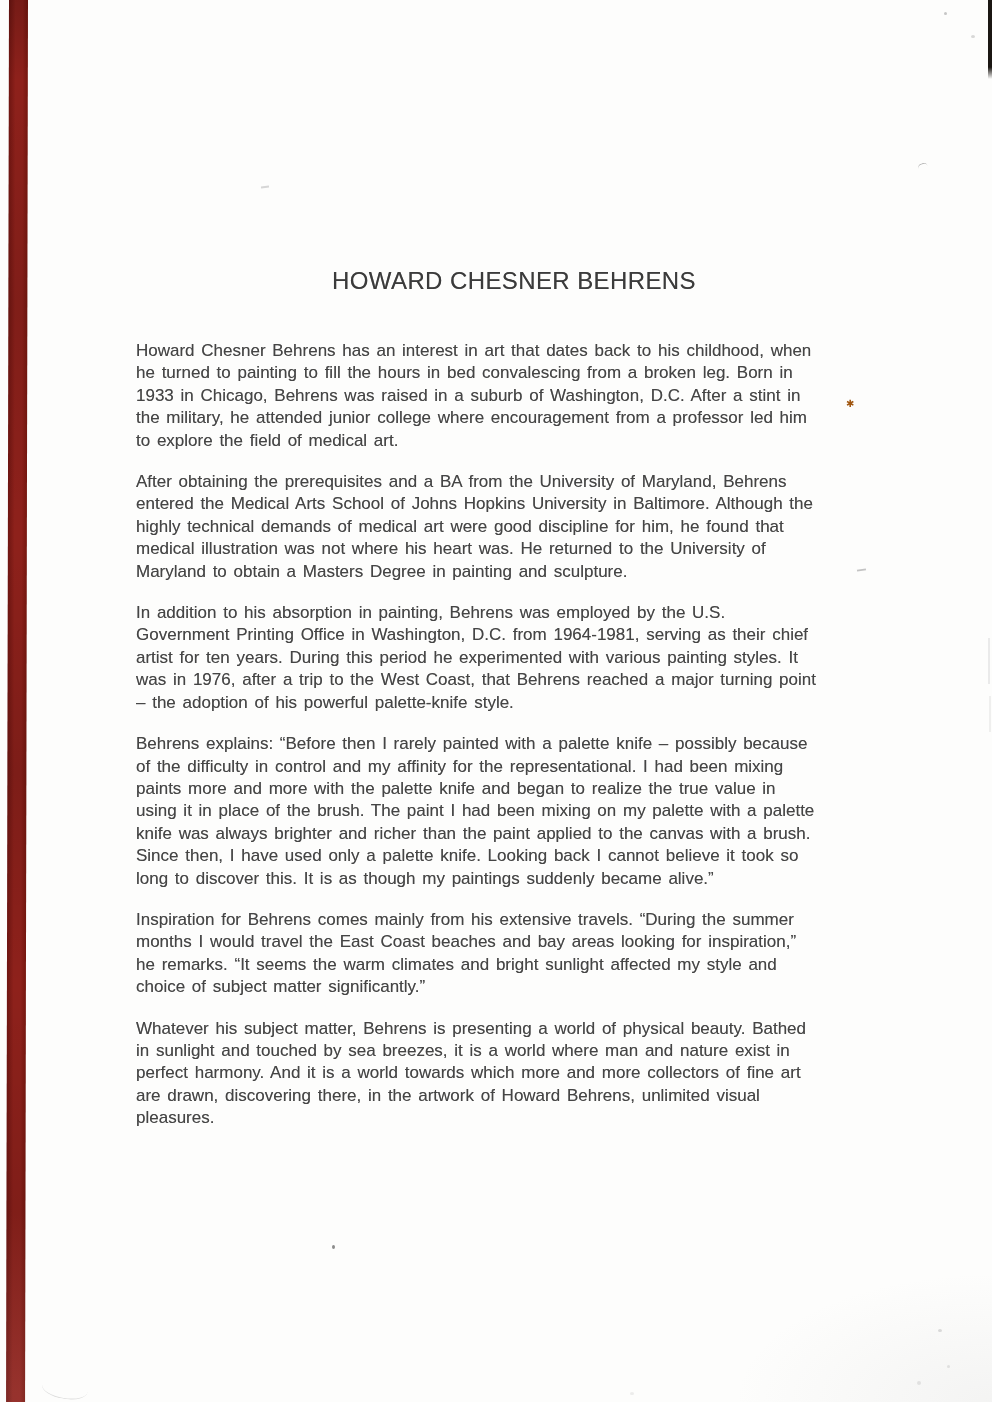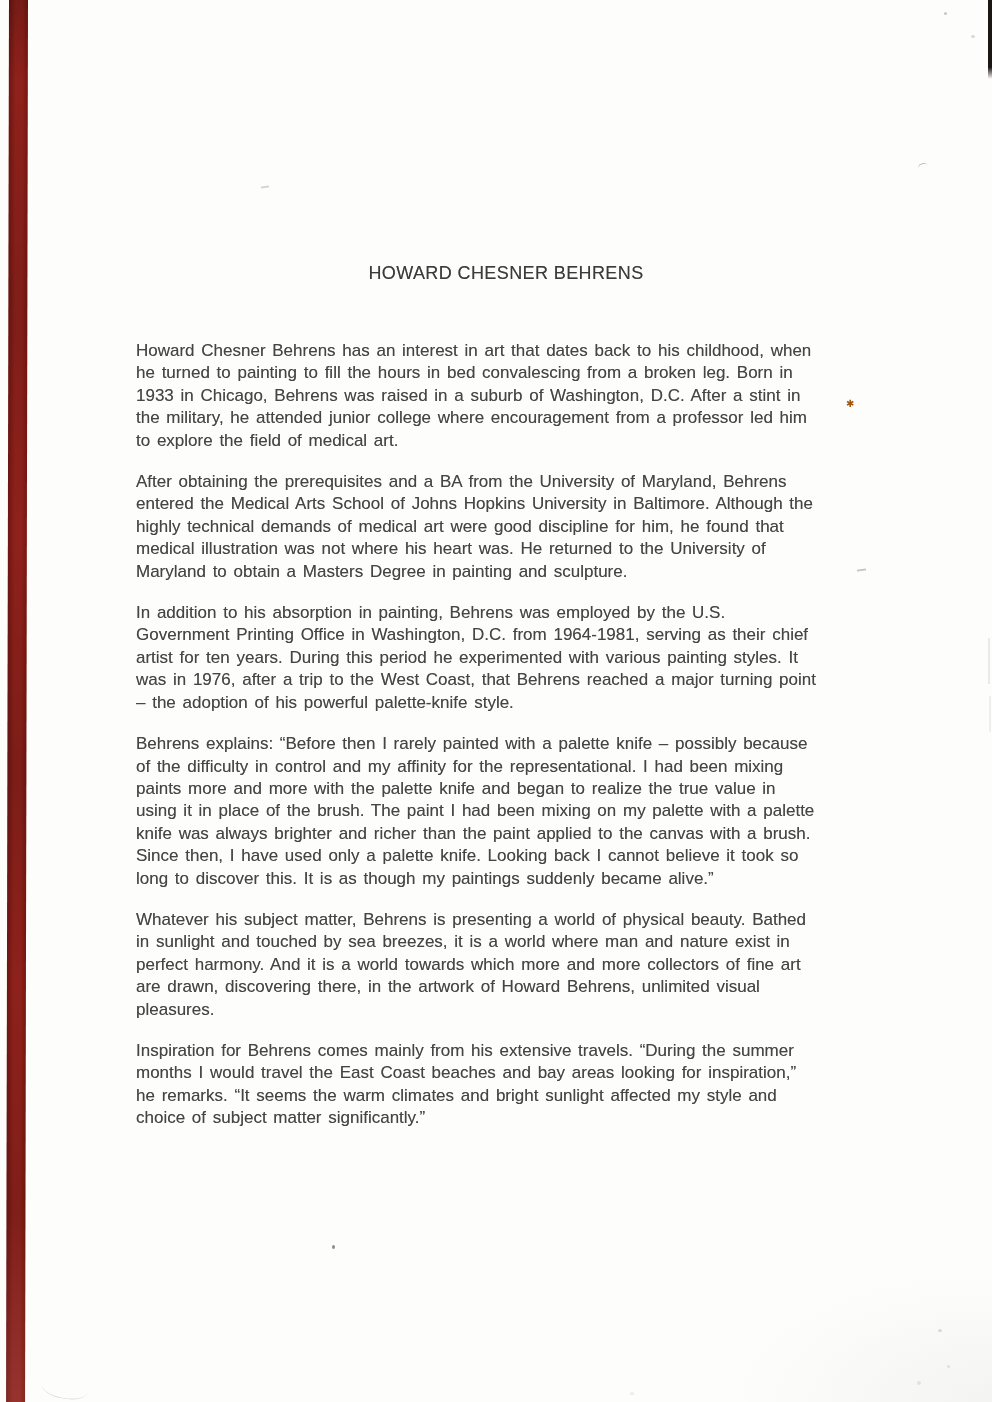--- a/index.html
+++ b/index.html
@@ -23,22 +23,22 @@
     transform:rotate(0.12deg);
     transform-origin:top left;
   }
   
   .edge-line{
     position:absolute;right:0;top:0;width:4px;height:79px;
     background:linear-gradient(to bottom, var(--edge_line,#1b1713) 0%, var(--edge_line,#1b1713) 85%, rgba(27,23,19,0) 100%);
   }
   .title{
     position:absolute;top:255px;left:128px;width:740px;
-    margin:8px;text-align:center;
-    font-size:18px;font-weight:normal;line-height:20px;
+    margin:16px;text-align:center;
+    font-size:24px;font-weight:normal;line-height:20px;
     letter-spacing:.4px;color:#3b3b3b;
     text-shadow:0 0 .5px rgba(60,60,60,.55);
   }
   .content{
     position:absolute;top:340px;left:128px;width:812px;
     font-size:17px;line-height:22.4px;
     color:var(--text_color,#454545);
     word-spacing:2px;
     text-shadow:0 0 .5px rgba(70,70,70,.5);
   }
@@ -91,29 +91,29 @@
 artist for ten years. During this period he experimented with various painting styles. It
 was in 1976, after a trip to the West Coast, that Behrens reached a major turning point
 – the adoption of his powerful palette-knife style.</p>
     <p>Behrens explains: “Before then I rarely painted with a palette knife – possibly because
 of the difficulty in control and my affinity for the representational. I had been mixing
 paints more and more with the palette knife and began to realize the true value in
 using it in place of the brush. The paint I had been mixing on my palette with a palette
 knife was always brighter and richer than the paint applied to the canvas with a brush.
 Since then, I have used only a palette knife. Looking back I cannot believe it took so
 long to discover this. It is as though my paintings suddenly became alive.”</p>
+    <p>Inspiration for Behrens comes mainly from his extensive travels. “During the summer
+months I would travel the East Coast beaches and bay areas looking for inspiration,”
+he remarks. “It seems the warm climates and bright sunlight affected my style and
+choice of subject matter significantly.”</p>
     <p>Whatever his subject matter, Behrens is presenting a world of physical beauty. Bathed
 in sunlight and touched by sea breezes, it is a world where man and nature exist in
 perfect harmony. And it is a world towards which more and more collectors of fine art
 are drawn, discovering there, in the artwork of Howard Behrens, unlimited visual
 pleasures.</p>
-    <p>Inspiration for Behrens comes mainly from his extensive travels. “During the summer
-months I would travel the East Coast beaches and bay areas looking for inspiration,”
-he remarks. “It seems the warm climates and bright sunlight affected my style and
-choice of subject matter significantly.”</p>
   </main>
 
   <span class="speck speck-orange">✱</span>
   <div class="speck squiggle"></div>
   <div class="speck dash-a"></div>
   <div class="speck dash-b"></div>
   <div class="speck dot-a"></div>
   <div class="speck dot-b"></div>
   <div class="speck dot-c"></div>
   <div class="speck dot-d"></div>

